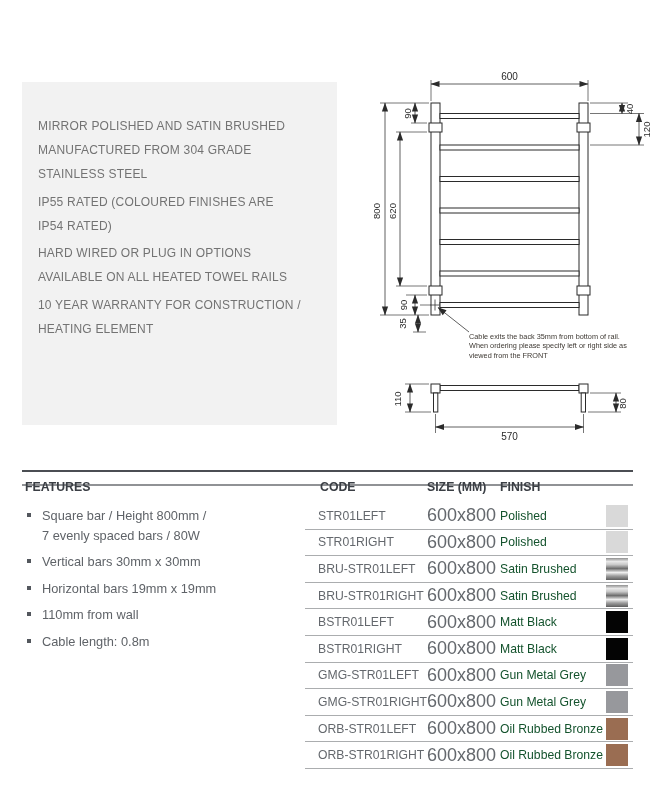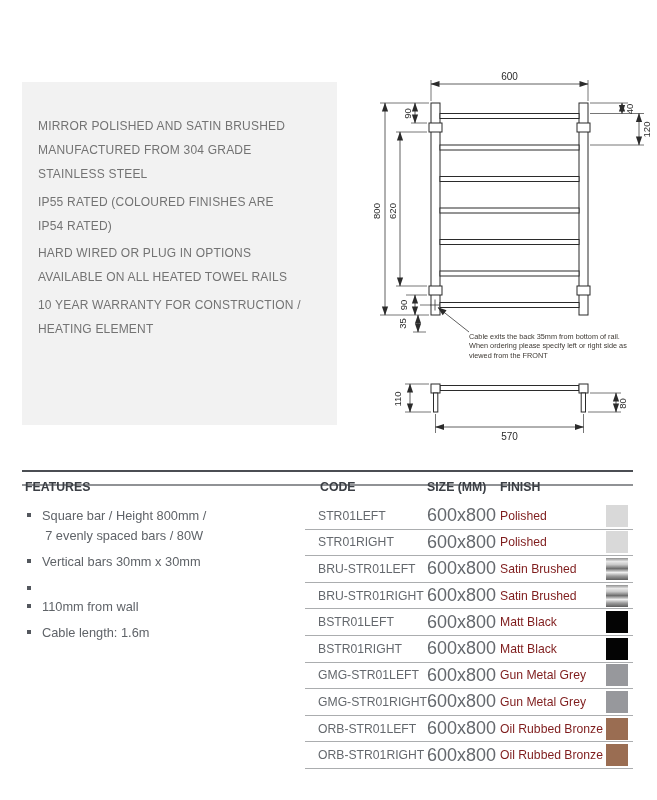--- a/index.html
+++ b/index.html
@@ -31,29 +31,29 @@
   .spec-header span{position:absolute;top:8px;font-size:12.3px;font-weight:bold;color:#3a3e44;}
   .h-features{left:3px;}
   .h-code{left:298px;}
   .h-size{left:405px;}
   .h-finish{left:478px;}
 
   
   .features-list{position:absolute;left:25px;top:506px;width:272px;}
   .feat-item{display:flex;margin-bottom:7px;}
   .feat-bullet{flex:0 0 4px;width:4px;height:4px;background:#53575d;margin:7px 11px 0 2px;}
-  .feat-text{font-size:12.8px;line-height:19.5px;color:#5f6368;white-space:pre-line;text-align:center;}
+  .feat-text{font-size:12.8px;line-height:19.5px;color:#5f6368;white-space:pre-line;}
 
   
   .spec-rows{position:absolute;left:305px;top:503px;width:328px;}
   .spec-row{display:flex;align-items:center;height:26.6px;box-sizing:border-box;
             border-bottom:1px solid #abadaf;padding-left:13px;justify-content:space-between;}
   .c-code{width:109px;font-size:12.2px;color:#64686d;}
   .c-size{width:73px;font-size:18px;color:#64686d;}
-  .c-finish{flex:1;font-size:12.2px;color:#7f1d1d;}
+  .c-finish{flex:1;font-size:12.2px;color:#14532d;}
   .swatch{width:22px;height:22px;margin-right:5px;flex:0 0 22px;}
   [data-swatch="polished"]{background:#d9d9d9;}
   [data-swatch="brushed"]{background:linear-gradient(180deg,#8f8f8f 0%,#e8e8e8 16%,#c9c9c9 30%,
                            #6e6e6e 48%,#efefef 66%,#9c9c9c 82%,#5e5e5e 100%);}
   [data-swatch="black"]{background:#040404;}
   [data-swatch="grey"]{background:#97989c;}
   [data-swatch="bronze"]{background:#9a6d52;}
 </style>
 </head>
 <body>
@@ -173,28 +173,29 @@
       <span class="feat-bullet"></span>
       <span class="feat-text">Square bar / Height 800mm /
 7 evenly spaced bars / 80W</span>
     </div>
     <div class="feat-item">
       <span class="feat-bullet"></span>
       <span class="feat-text">Vertical bars 30mm x 30mm</span>
     </div>
     <div class="feat-item">
       <span class="feat-bullet"></span>
+      <span class="feat-text">Horizontal bars 19mm x 19mm</span>
     </div>
     <div class="feat-item">
       <span class="feat-bullet"></span>
       <span class="feat-text">110mm from wall</span>
     </div>
     <div class="feat-item">
       <span class="feat-bullet"></span>
-      <span class="feat-text">Cable length: 1.6m</span>
+      <span class="feat-text">Cable length: 0.8m</span>
     </div>
   </div>
 
   <div class="spec-rows">
     <div class="spec-row">
       <span class="c-code">STR01LEFT</span>
       <span class="c-size">600x800</span>
       <span class="c-finish">Polished</span>
       <span class="swatch" data-swatch="polished"></span>
     </div>

